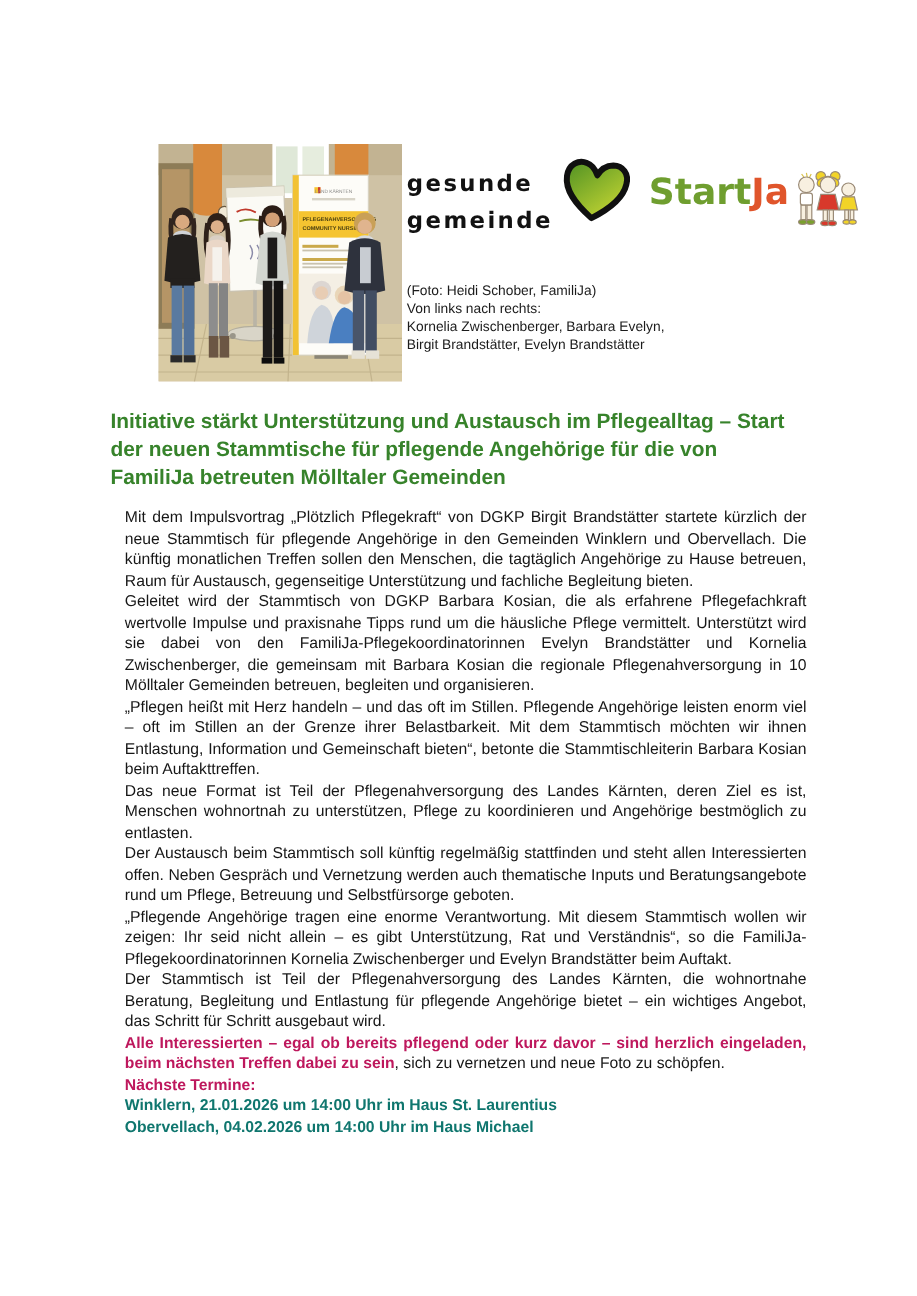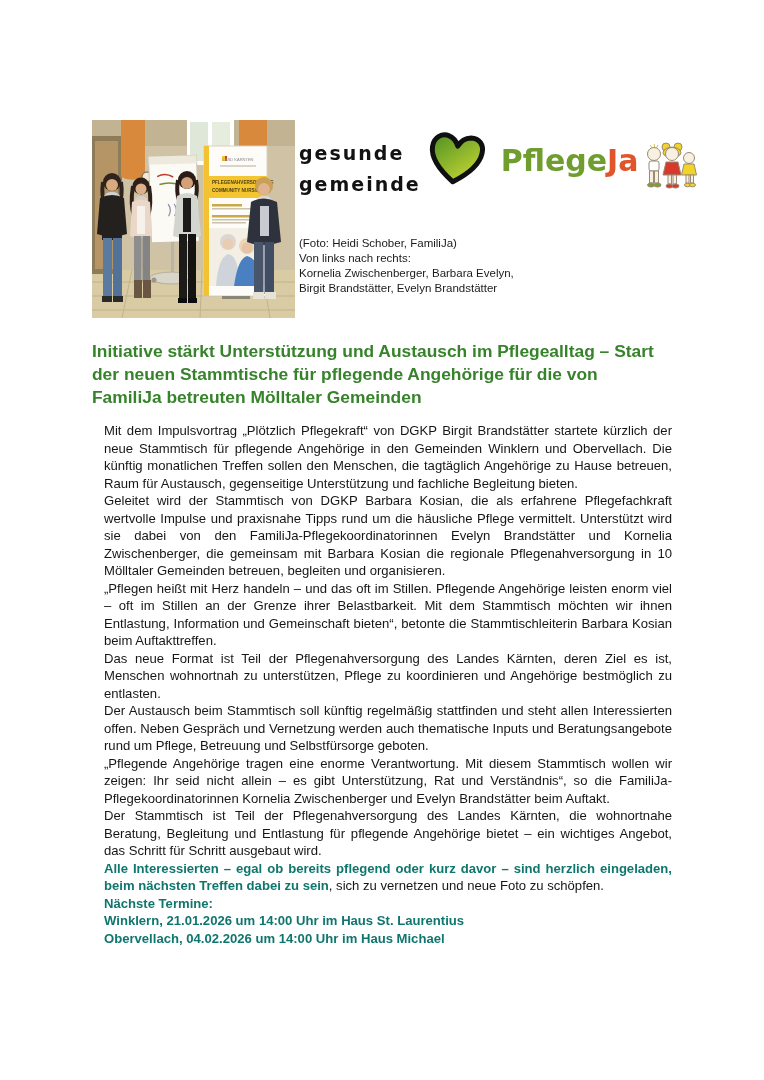--- a/index.html
+++ b/index.html
@@ -1,20 +1,20 @@
 <!DOCTYPE html>
 <html><head>
 <meta charset="utf-8">
 <style>
   html,body { margin:0; padding:0; background:#ffffff; }
   body { width:764px; height:1080px; font-family:"Liberation Sans",sans-serif; color:#141414; }
   .page { position:relative; width:764px; height:1080px; overflow:hidden; background:#ffffff; }
   .content { position:absolute; left:92px; top:120px; width:580px; }
 
-  .top-row { display:flex; align-items:flex-start; }
+  .top-row { display:flex; align-items:flex-start;margin-left:40px; }
   .photo-wrap { width:203px; height:198px; flex:none; }
   .photo-wrap svg { display:block; width:203px; height:198px; }
 
   .right-col { width:373px; margin-left:4px; }
   .logos-row { display:flex; align-items:flex-start; margin-top:18px; white-space:nowrap; }
 
   .gg-logo { display:flex; align-items:flex-start; }
   .gg-text { font-family:"DejaVu Sans",sans-serif; font-weight:bold; font-size:19px; line-height:31px; letter-spacing:2px; color:#121212; }
   .gg-heart { margin-left:2px; margin-top:-10px; }
   .gg-heart svg { width:66px; height:62px; }
@@ -25,21 +25,21 @@
   .fj-orange { color:#e0552b; }
   .fj-kids { margin-left:3px; margin-top:1px; }
   .fj-kids svg { width:56px; height:50px; }
 
   .caption { margin-top:36px; font-size:11.5px; line-height:15px; color:#1b1b1b; }
 
   .headline { margin-top:22px; color:#37832b; font-weight:bold; font-size:17.4px; line-height:23px; }
 
   .body-text { margin-top:13px; font-size:13.1px; line-height:17.5px; text-align:justify; color:#161616;margin-left:12px; }
   .body-text p { margin:0; }
-  .green-bold { color:#0f766e; font-weight:bold; }
+  .green-bold { color:#be185d; font-weight:bold; }
   .black-bold { font-weight:bold; color:#0f766e; }
 </style>
 </head>
 <body>
 
 <div class="page">
   <div class="content">
 
     <div class="top-row">
 
@@ -183,21 +183,21 @@
                 </defs>
                 <g transform="rotate(8 33 31)">
                   <path d="M33,54 C18,44 8,34 8,22 C8,12 16,7 23,9 C28,10 31,14 33,18 C35,13 39,9 45,8 C53,7 59,13 58,22 C57,34 46,45 33,54 Z" fill="url(#heartgrad)" stroke="#101010" stroke-width="5" stroke-linejoin="round"></path>
                 </g>
               </svg>
             </span>
           </div>
 
           <div class="fj-logo">
             <div class="fj-text">
-              <span class="fj-green">Pflege</span><span class="fj-orange">Ja</span>
+              <span class="fj-green">Start</span><span class="fj-orange">Ja</span>
             </div>
             <span class="fj-kids">
               <svg viewBox="0 0 56 50">
 
                 <g stroke="#9a8a76" stroke-width="1" fill="none">
                   <path d="M8,4 l3,4 M12,3 l1,5 M16,4 l-2,4" stroke="#d8c24a"></path>
                   <circle cx="12" cy="13" r="6.5" fill="#f8f0e0"></circle>
                   <rect x="7" y="20" width="10" height="10" rx="2" fill="#ffffff"></rect>
                   <rect x="7.5" y="30" width="4" height="12" fill="#f8f0e0"></rect>
                   <rect x="12.5" y="30" width="4" height="12" fill="#f8f0e0"></rect>

